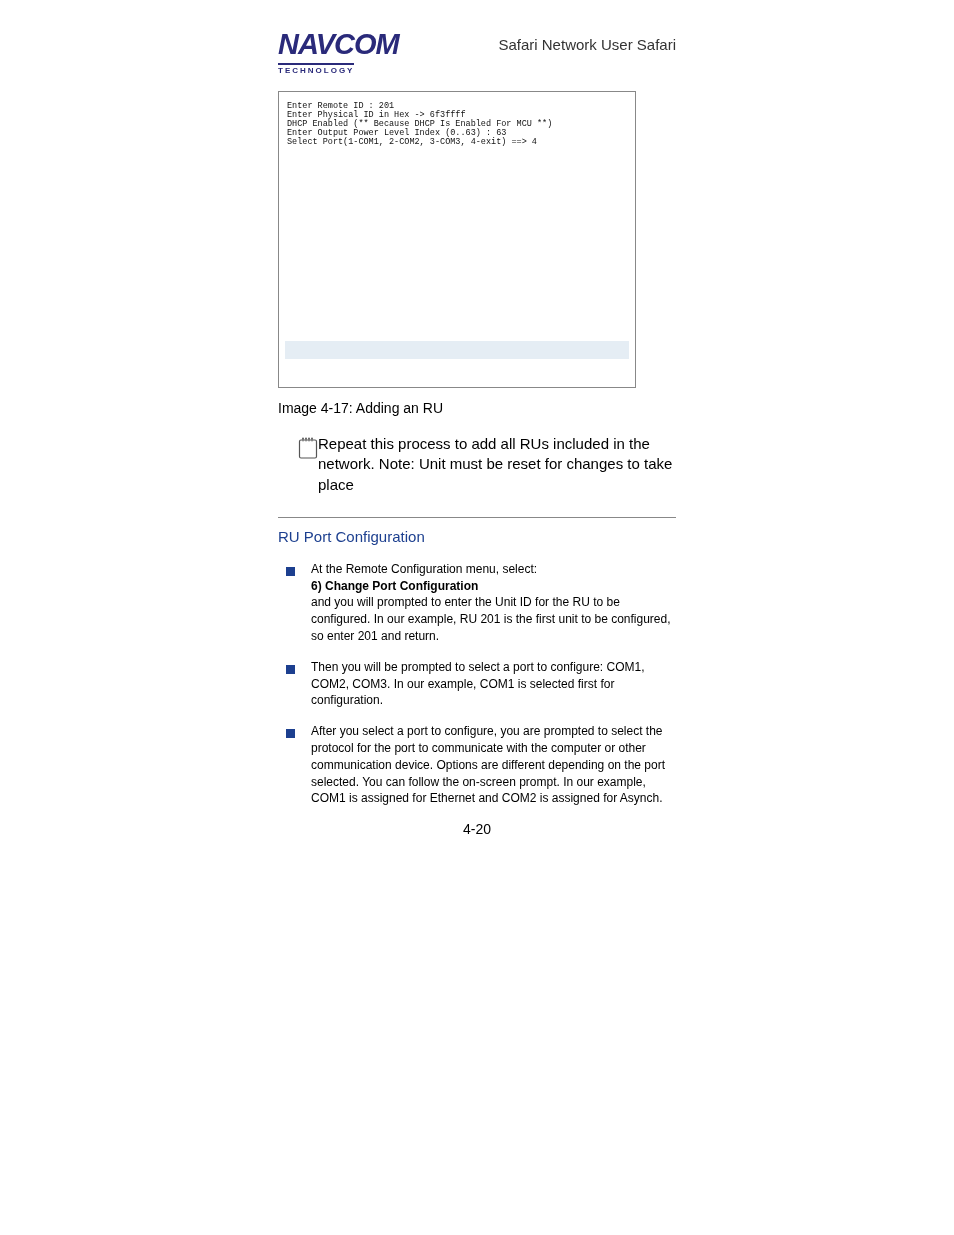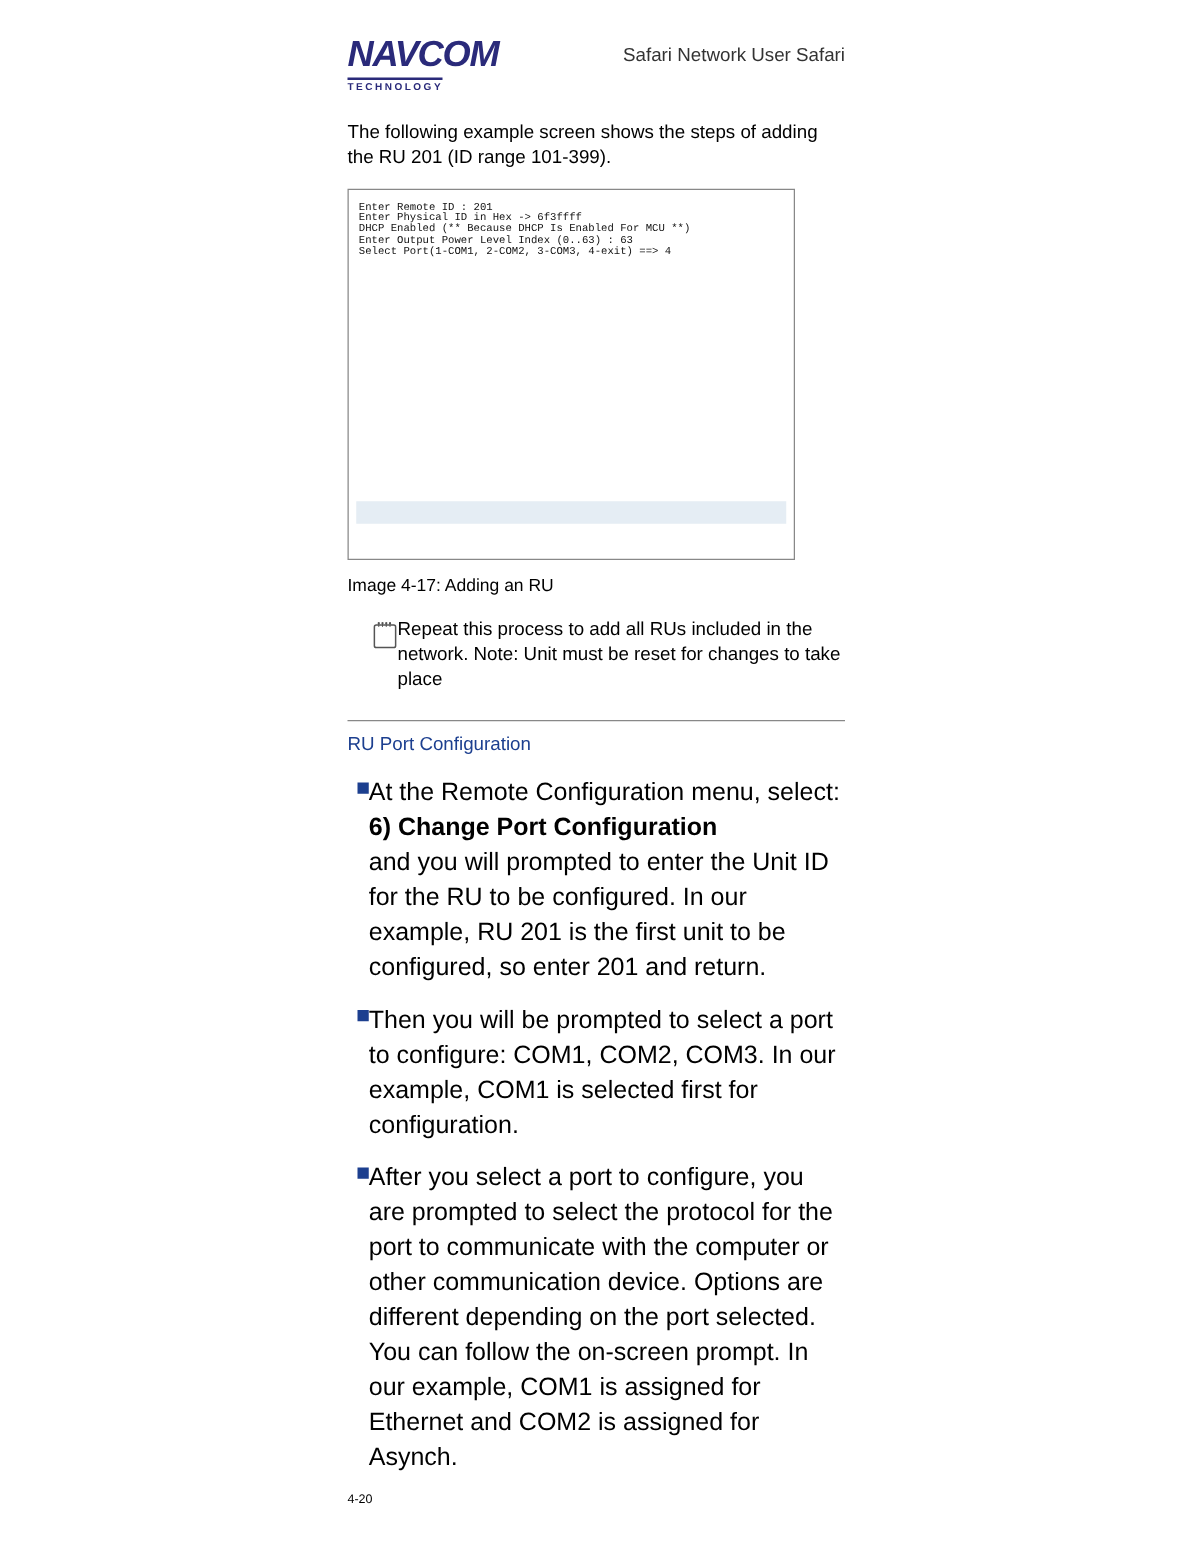--- a/index.html
+++ b/index.html
@@ -112,55 +112,56 @@
     margin: 0 0 16px 0;
   }
   ul.bulleted {
     list-style: none;
     padding: 0;
     margin: 0;
   }
   ul.bulleted > li {
     display: flex;
     align-items: flex-start;
+    gap: 16px;
     margin-bottom: 14px;
-    font-size: 20px;
+    font-size: 12px;
     line-height: 1.4;
   }
   .sq {
     width: 9px;
     height: 9px;
     background: #1c3f8f;
     flex: 0 0 9px;
     margin-top: 6px;
     margin-left: 8px;
   }
   .li-body { flex: 1; }
   .bold { font-weight: 700; }
   .page-num {
-    font-size: 10px;
+    font-size: 14px;
     margin-top: 10px;
+    text-align: center;
   }
 </style>
 </head>
 <body>
 
 <div class="page">
 
   <div class="header-row">
     <div class="logo">
       <div class="logo-main">NAVCOM</div>
       <div class="logo-sub">TECHNOLOGY</div>
     </div>
     <div class="doc-title">Safari Network User Safari</div>
   </div>
 
   <div class="content">
 
-    <p class="intro">The following example screen shows the steps of adding the RU 201 (ID range 101-399).</p>
 
     <div class="screenshot">
       <div class="term"><span>Enter Remote ID : 201</span>
 <span>Enter Physical ID in Hex -&gt; 6f3ffff</span>
 <span>DHCP Enabled (** Because DHCP Is Enabled For MCU **)</span>
 <span>Enter Output Power Level Index (0..63) : 63</span>
 <span>Select Port(1-COM1, 2-COM2, 3-COM3, 4-exit) ==&gt; 4</span></div>
       <div class="shade-bar"></div>
     </div>
 

